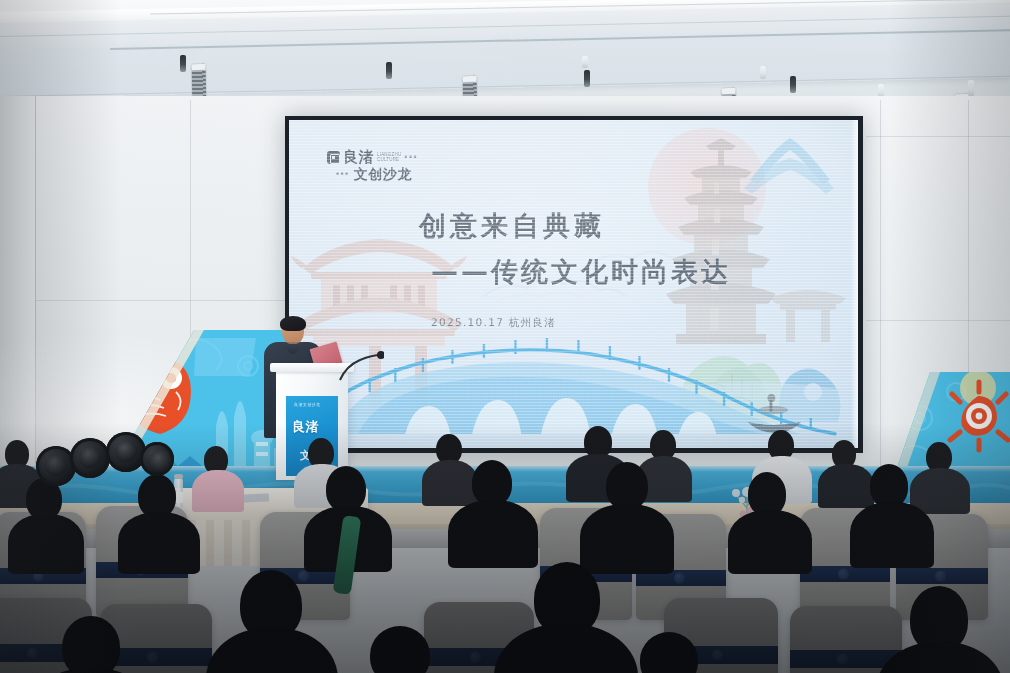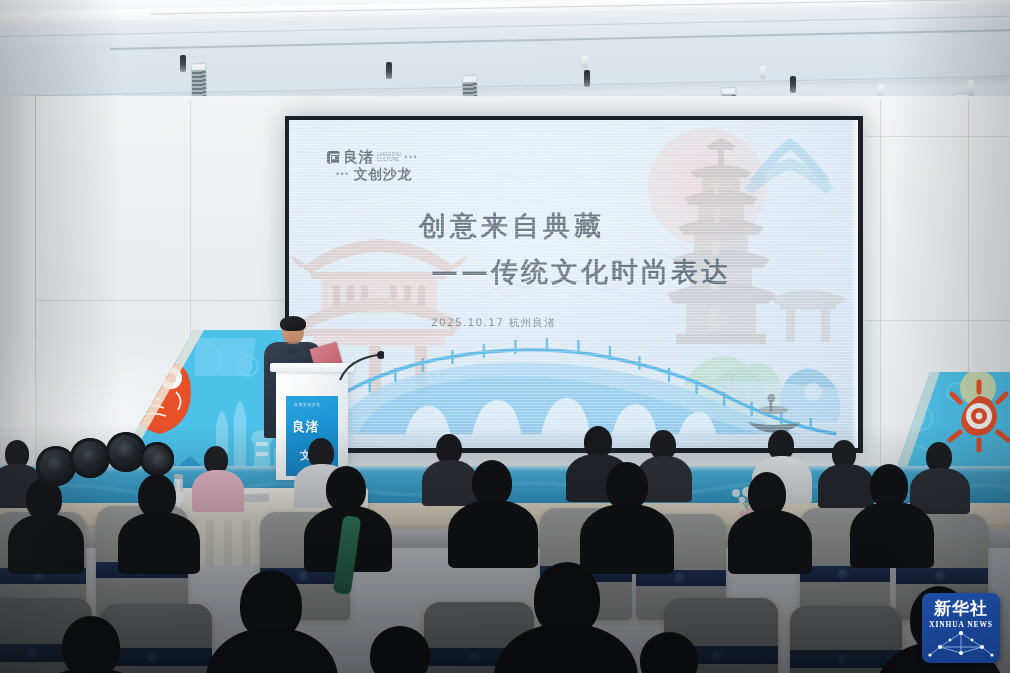--- a/index.html
+++ b/index.html
@@ -894,33 +894,14 @@
   <div class="lightrig">
     <div class="rig-lamp" style="left:0;top:14px;"></div>
     <div class="rig-lamp" style="left:34px;top:6px;"></div>
     <div class="rig-lamp" style="left:70px;top:0px;"></div>
     <div class="rig-lamp" style="left:104px;top:10px;width:34px;height:34px;"></div>
   </div>
 
   <div class="fg-dark"></div>
   <div class="fg-dark-edges"></div>
 
-  <div class="watermark">
-    <div class="wm-cn">新华社</div>
-    <div class="wm-en">XINHUA NEWS</div>
-    <svg class="wm-net" viewBox="0 0 66 30">
-      <g stroke="#9ec4f0" stroke-width=".9" fill="none" opacity=".9">
-        <path d="M33 4 L12 18 M33 4 L54 18 M12 18 L33 24 M54 18 L33 24 M12 18 L54 18 M33 4 L33 24 M2 26 L12 18 M64 26 L54 18"></path>
-      </g>
-      <g fill="#ffffff">
-        <circle cx="33" cy="4" r="2.1"></circle>
-          <circle cx="12" cy="18" r="2.1"></circle>
-        <circle cx="54" cy="18" r="2.1"></circle>
-          <circle cx="33" cy="24" r="2.1"></circle>
-        <circle cx="2" cy="26" r="1.6"></circle>
-          <circle cx="64" cy="26" r="1.6"></circle>
-        <circle cx="22" cy="11" r="1.4"></circle>
-          <circle cx="44" cy="11" r="1.4"></circle>
-      </g>
-    </svg>
-  </div>
 
 </div>
 
 </body></html>

